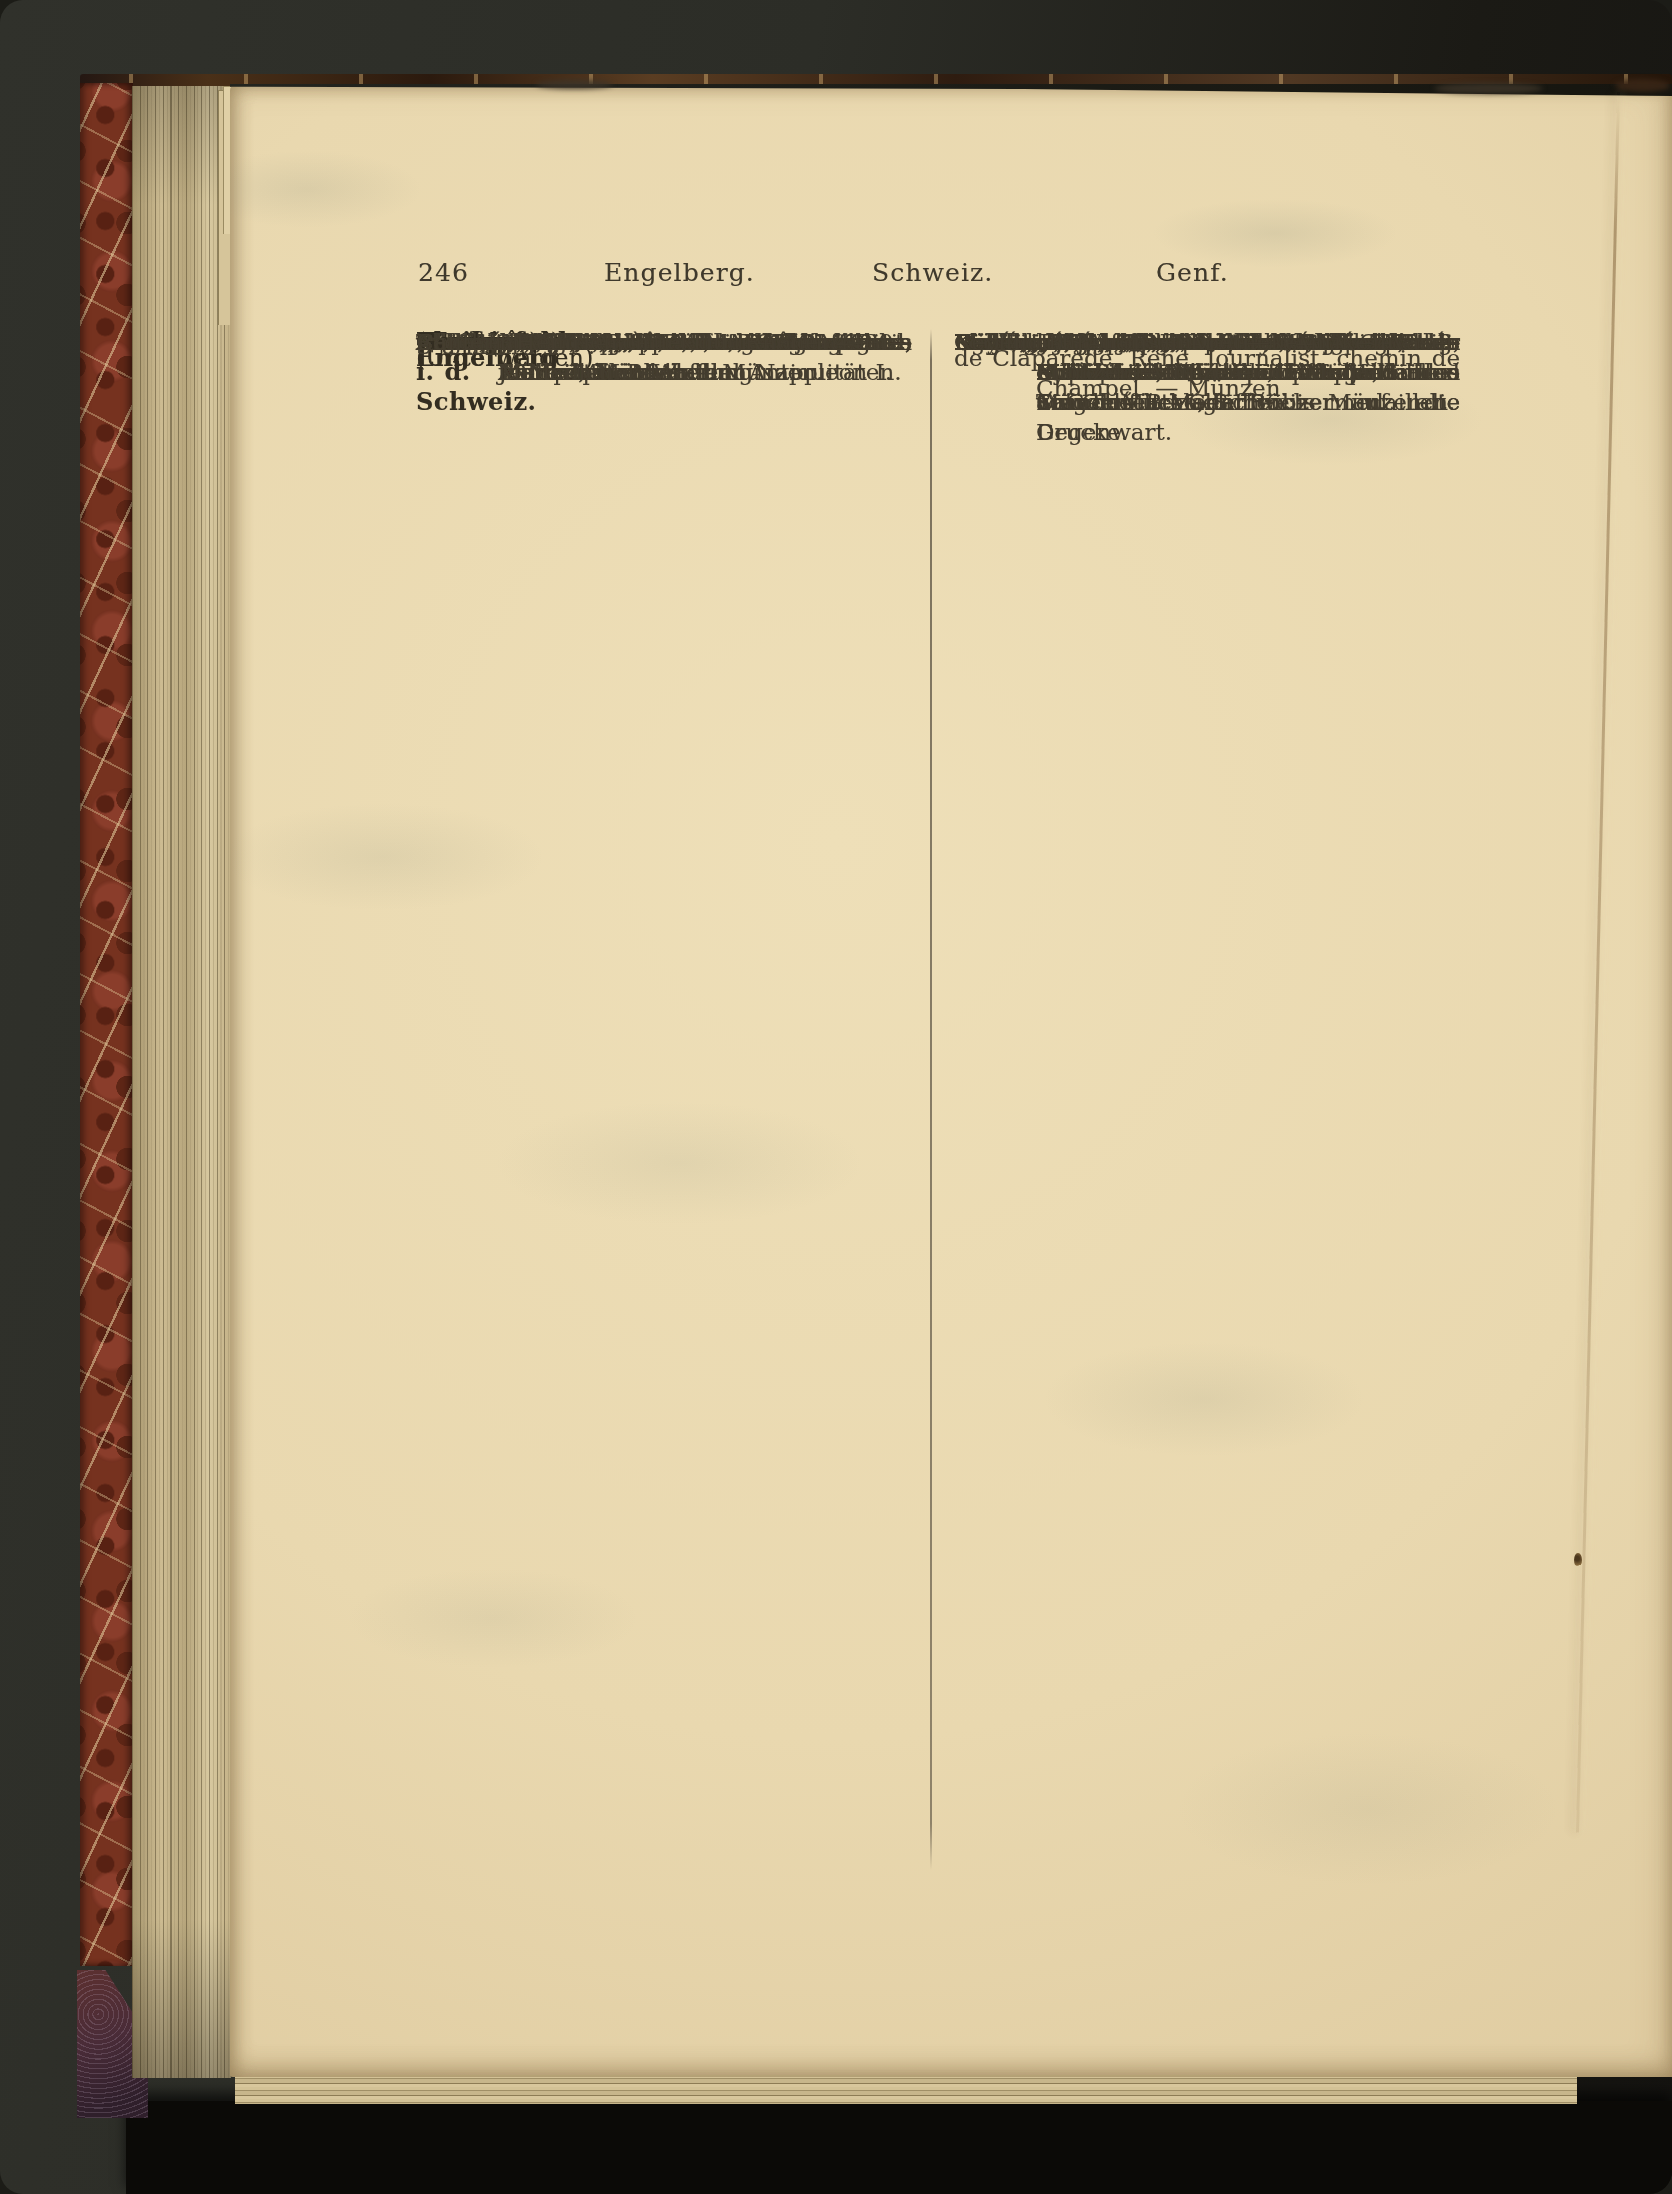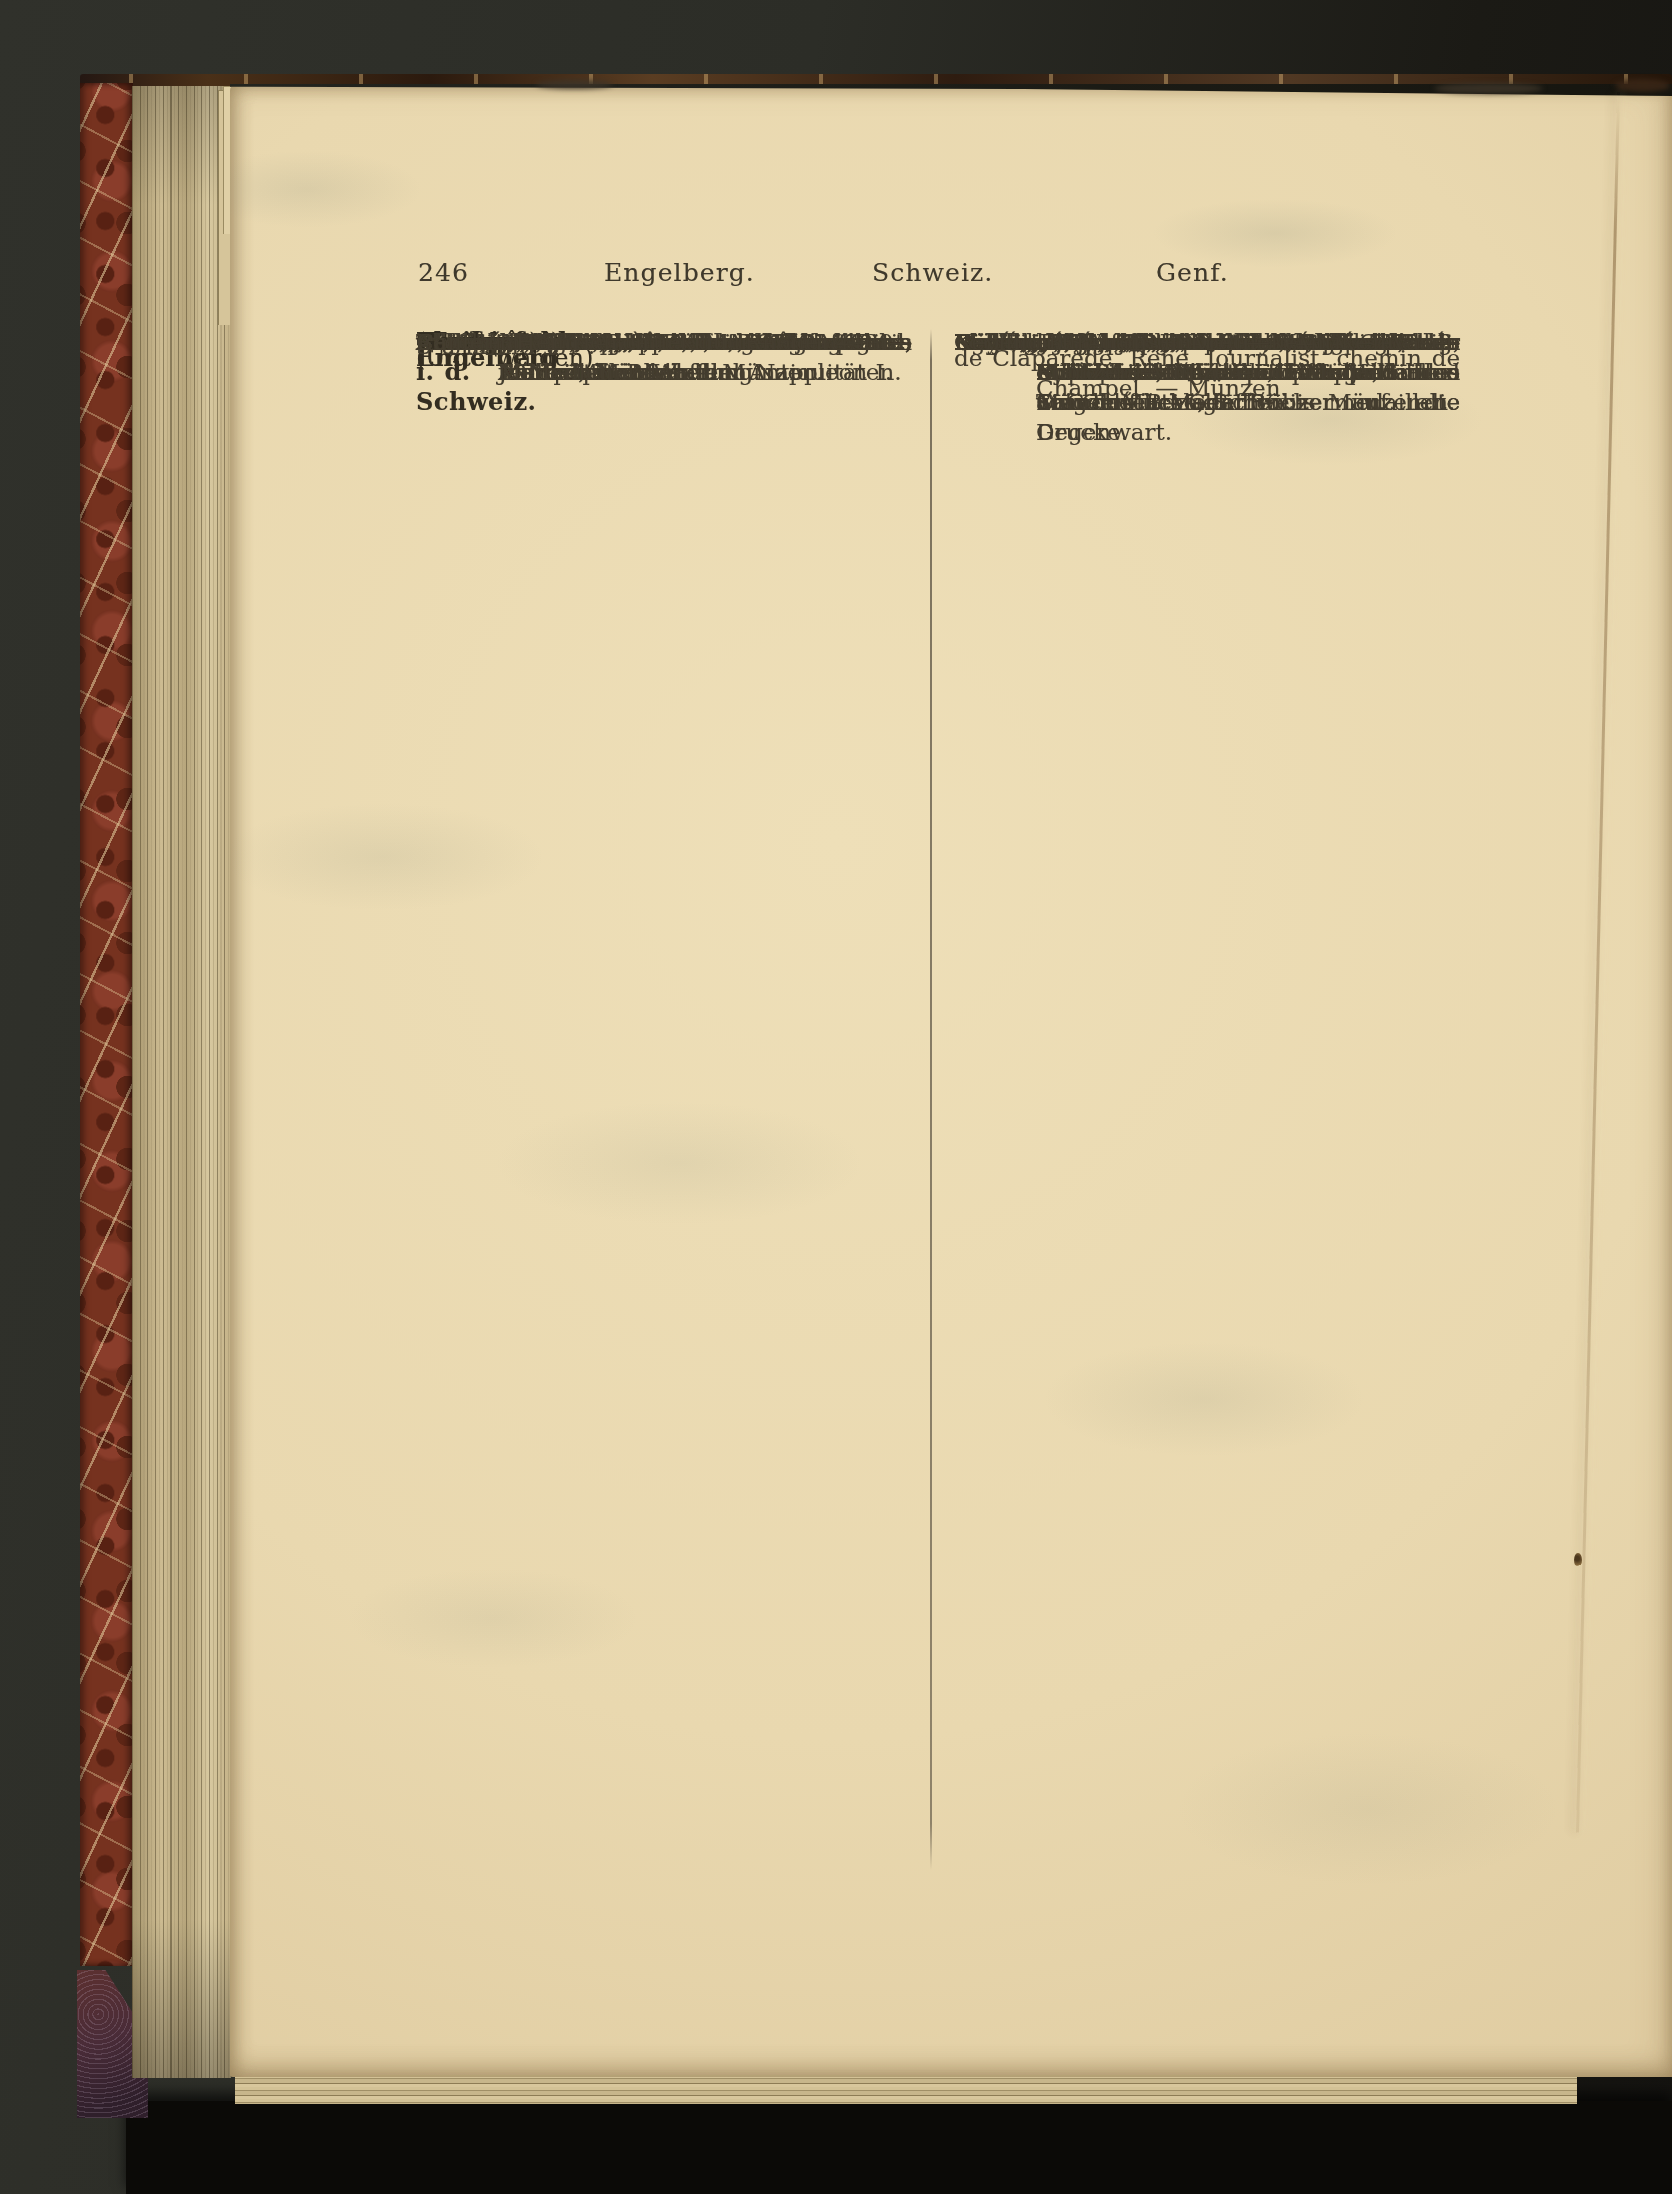--- a/index.html
+++ b/index.html
@@ -1,17 +1,17 @@
 <!DOCTYPE html>
 <html lang="de" style="font-size:8.8px"><head>
 <meta charset="utf-8">
 <style>
   html,body{margin:0;padding:0;background:#1c1c17;}
   #canvas{position:relative;width:1672px;height:2194px;overflow:hidden;
-          font-family:"DejaVu Serif","Liberation Serif",serif;}
+          font-family:"DejaVu Serif","Liberation Serif",serif;border-radius:23px;}
   #canvas *{position:absolute;box-sizing:border-box;}
 
   
   .bg{left:0;top:0;width:100%;height:100%;
       background:linear-gradient(100deg,#30312b 0%,#2c2d27 40%,#1b1a15 72%,#141310 100%);}
   .bottom-shadow{left:126px;top:2101px;width:1546px;height:94px;background:#0b0a07;
       box-shadow:0 -7.7px 12px rgba(0,0,0,.65);}
 
   
   .cover-top-strip{left:80px;top:74px;width:1592px;height:12px;border-radius:3.3px;

